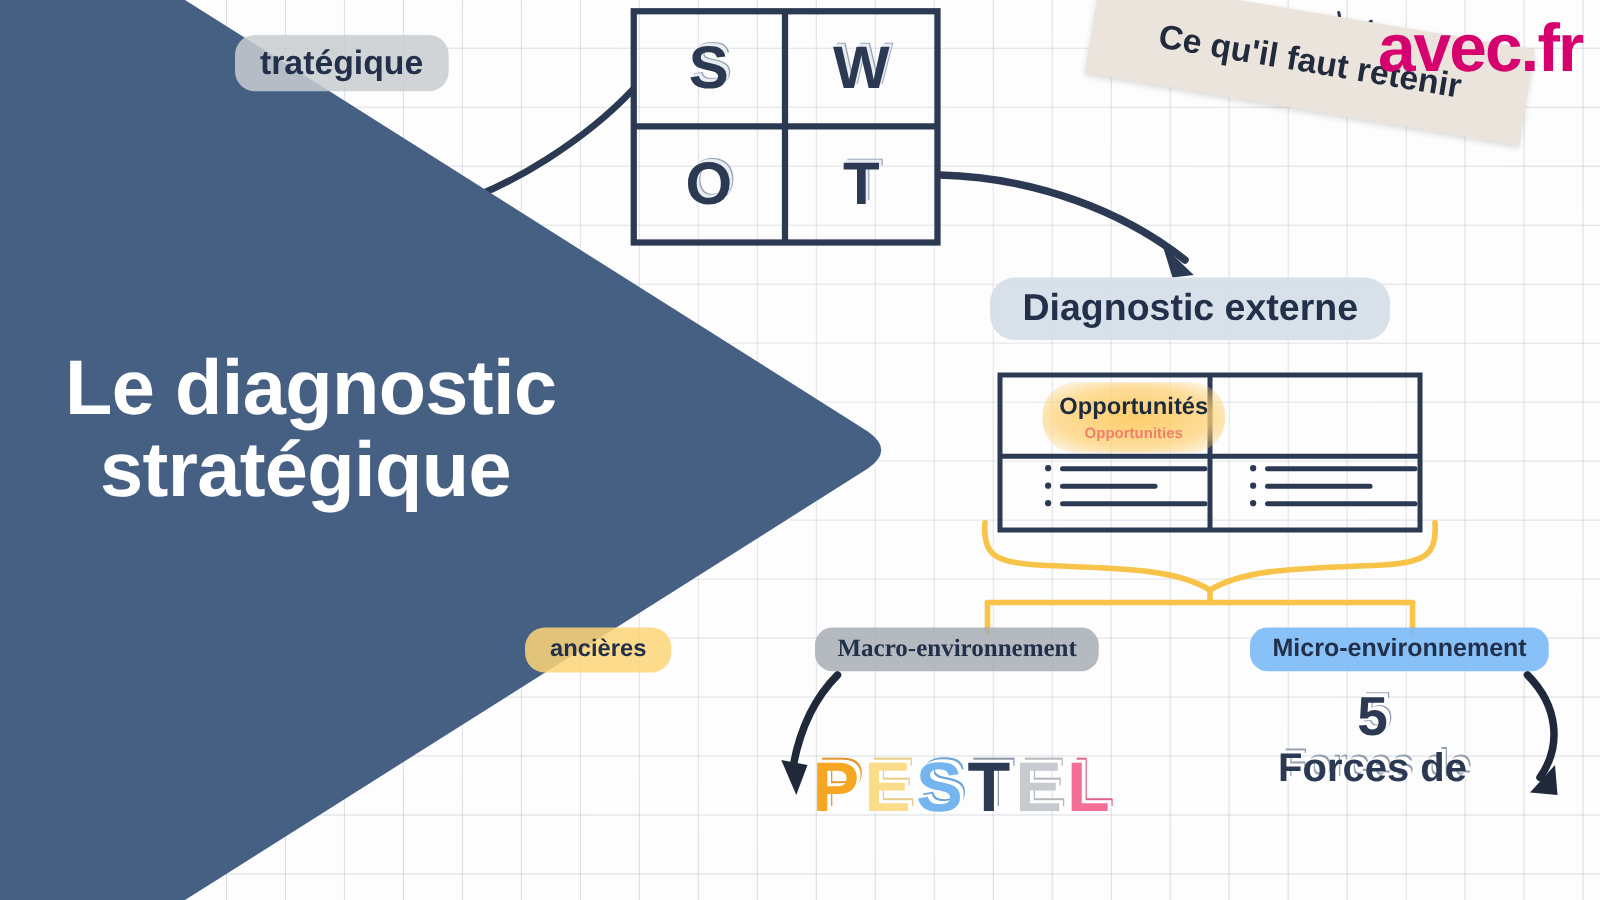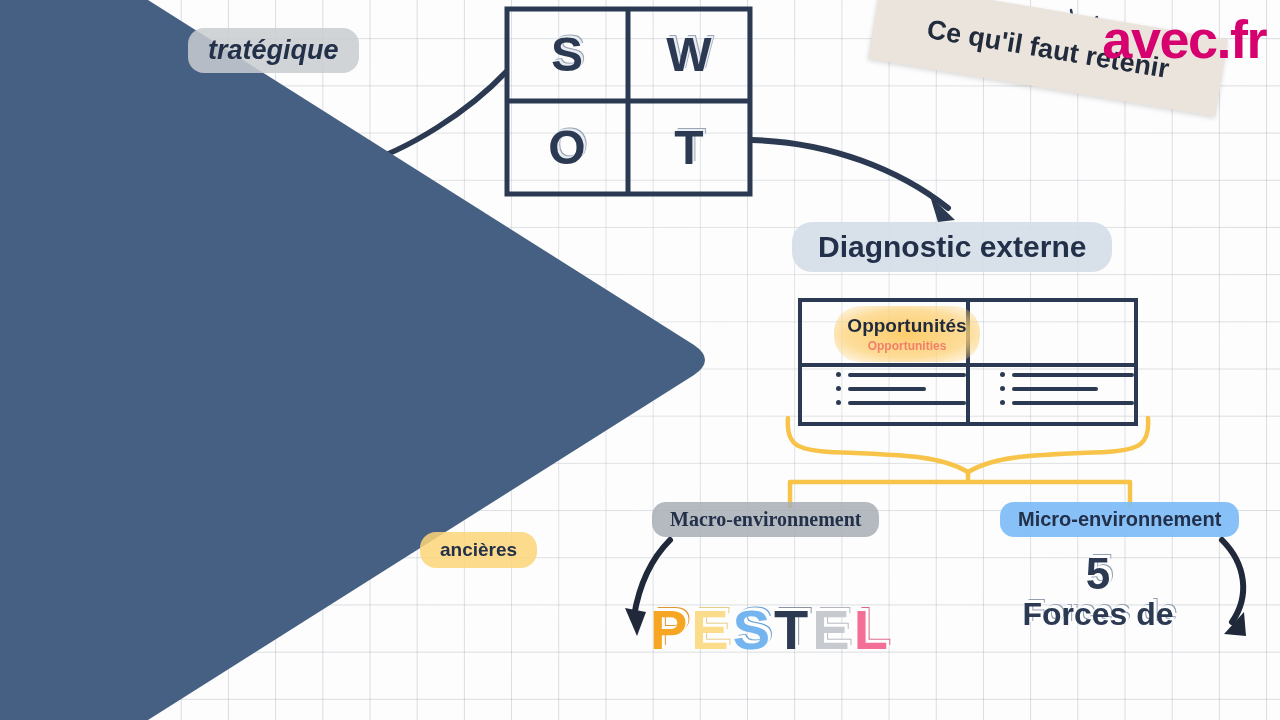--- a/index.html
+++ b/index.html
@@ -46,22 +46,22 @@
     padding:7px 20px;
     border-radius:16px;
     filter:blur(.15px);
   }
   .hl-gray{background:rgba(201,204,208,.85);}
   .hl-bluegray{background:rgba(212,222,232,.9);}
   .hl-yellow{background:rgba(253,213,120,.85);}
   .hl-blue{background:rgba(126,188,247,.92);}
   .hl-darkgray{background:rgba(168,174,182,.85);font-family:Liberation Serif, serif;}
 
-  #lbl-diag-strat{left:188px;top:28px;font-size:27px;z-index:1;font-style:italic;}
-  #lbl-financieres{left:420px;top:532px;font-size:19px;z-index:1;}
+  #lbl-diag-strat{left:188px;top:28px;font-size:27px;z-index:1;}
+  #lbl-financieres{left:420px;top:502px;font-size:19px;z-index:1;}
   #lbl-diag-externe{left:792px;top:222px;font-size:30px;border-radius:20px;padding:8px 26px;}
   #lbl-macro{left:652px;top:502px;font-size:20px;border-radius:14px;padding:6px 18px;}
   #lbl-micro{left:1000px;top:502px;font-size:20px;border-radius:14px;padding:6px 18px;}
 
   
   .swot{position:absolute;left:506px;top:8px;width:244px;height:186px;}
   .swot-cell{
     position:absolute;display:flex;align-items:center;justify-content:center;
     font-size:48px;font-weight:800;color:#2b3a52;
     text-shadow:2px -2px 0 #e9edf2, 3px -3px 0 #9aa6b6;
@@ -259,15 +259,19 @@
 
   <div class="forces">
     <span class="n">5</span>
     <span class="t1">Forces de</span>
   </div>
 
   <div class="panel">
     <svg width="716" height="720" viewBox="0 0 716 720">
       <path d="M 0 0 L 148 0 L 694 345 Q 716 360 694 375 L 148 720 L 0 720 Z" fill="#466084"></path>
     </svg>
+    <div class="panel-title">
+      <span>Le diagnostic</span>
+      <span class="l2">stratégique</span>
+    </div>
   </div>
 
 </div>
 
 </body></html>

